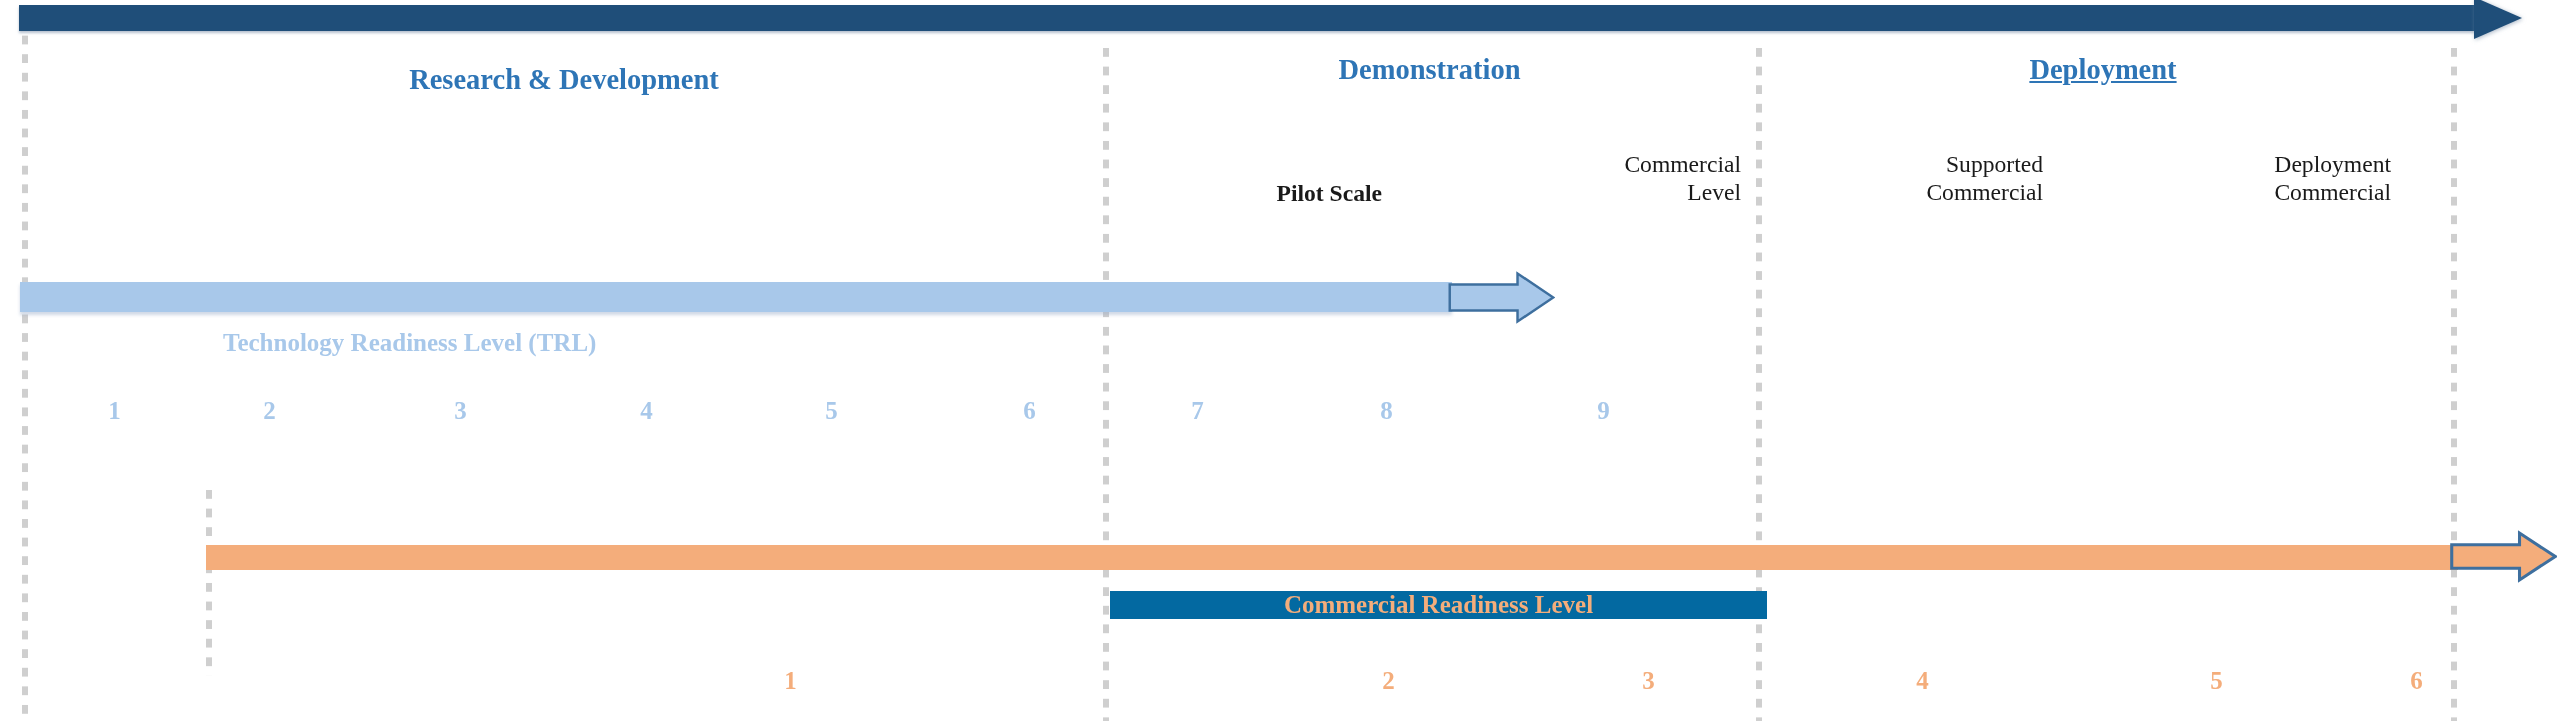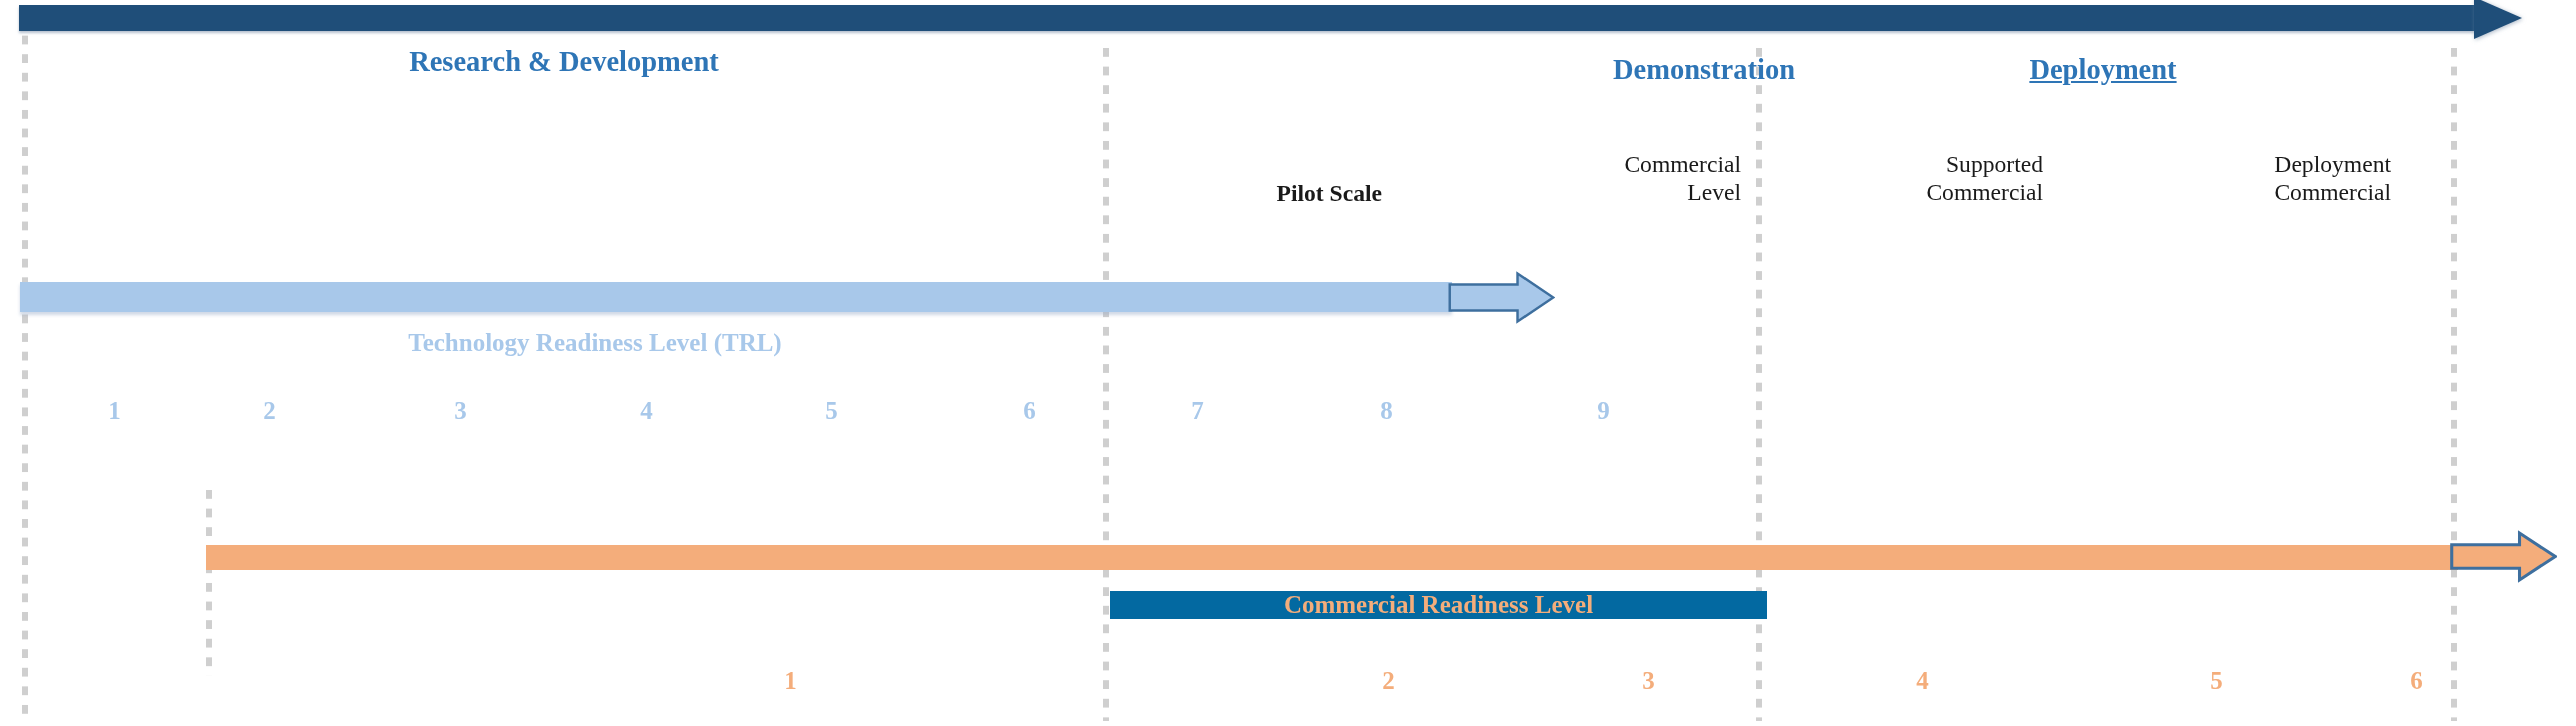--- a/index.html
+++ b/index.html
@@ -70,21 +70,20 @@
   .sub-label {
     position: absolute;
     text-align: right;
     color: #1a1a1a;
     font-size: 23.6px;
     line-height: 1.18;
     font-family: "Liberation Serif", serif;
   }
   .trl-caption {
     position: absolute;
-    text-align: center;
     color: #a8c8ea;
     font-weight: bold;
     font-size: 25px;
     white-space: nowrap;
     font-family: "Liberation Serif", serif;
   }
   .crl-caption {
     position: absolute;
     text-align: center;
     color: #f4ad7b;
@@ -112,22 +111,22 @@
 
   <div class="divider" style="left:22px;  top:17.4px;  height:704px;"></div>
   <div class="divider" style="left:1103px; top:48px; height:673px;"></div>
   <div class="divider" style="left:1756px; top:48px; height:673px;"></div>
   <div class="divider" style="left:2451px; top:48px; height:673px;"></div>
   <div class="divider" style="left:206px; top:490px; height:186px;"></div>
 
   <div class="top-arrow-body" style="left:18.6px; top:5px; width:2456px; height:26px;"></div>
   <div class="top-arrow-head" style="left:2474px; top:-3.1px;"></div>
 
-  <div class="phase-title" style="left:74px; top:47px; width:980px;">Research &amp; Development</div>
-  <div class="phase-title" style="left:1156px; top:55px; width:639px;text-align:right;">Demonstration</div>
+  <div class="phase-title" style="left:74px; top:65px; width:980px;">Research &amp; Development</div>
+  <div class="phase-title" style="left:1110px; top:55px; width:639px;">Demonstration</div>
   <div class="phase-title" style="left:1762px; top:55px; width:682px;text-decoration:underline;">Deployment</div>
 
   <div class="sub-label" style="left:1134px; top:180px; width:248px;font-weight:bold;">
     <div>Pilot Scale</div>
   </div>
 
   <div class="sub-label" style="left:1493px; top:151px; width:248px;">
     <div>Commercial</div>
     <div>Level</div>
   </div>

